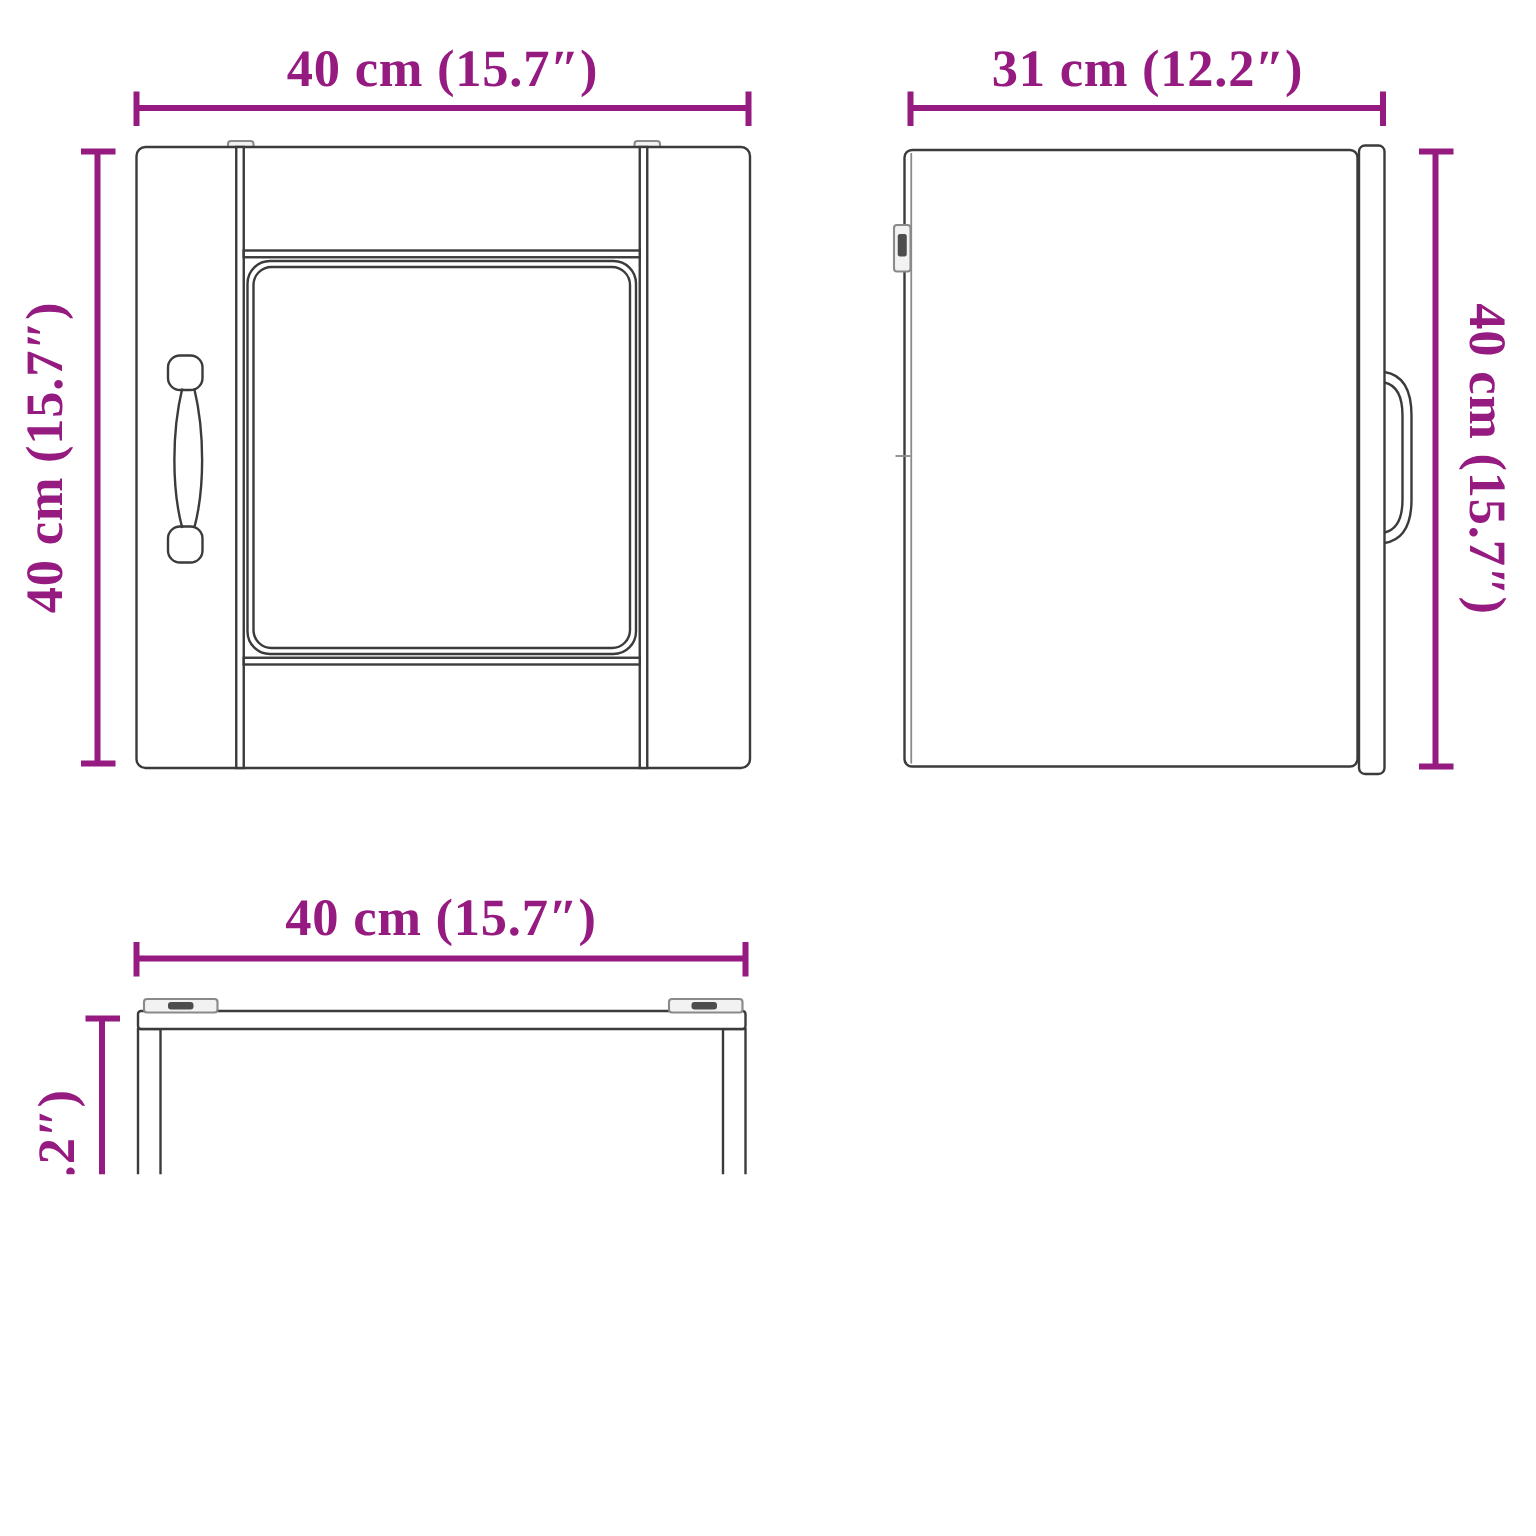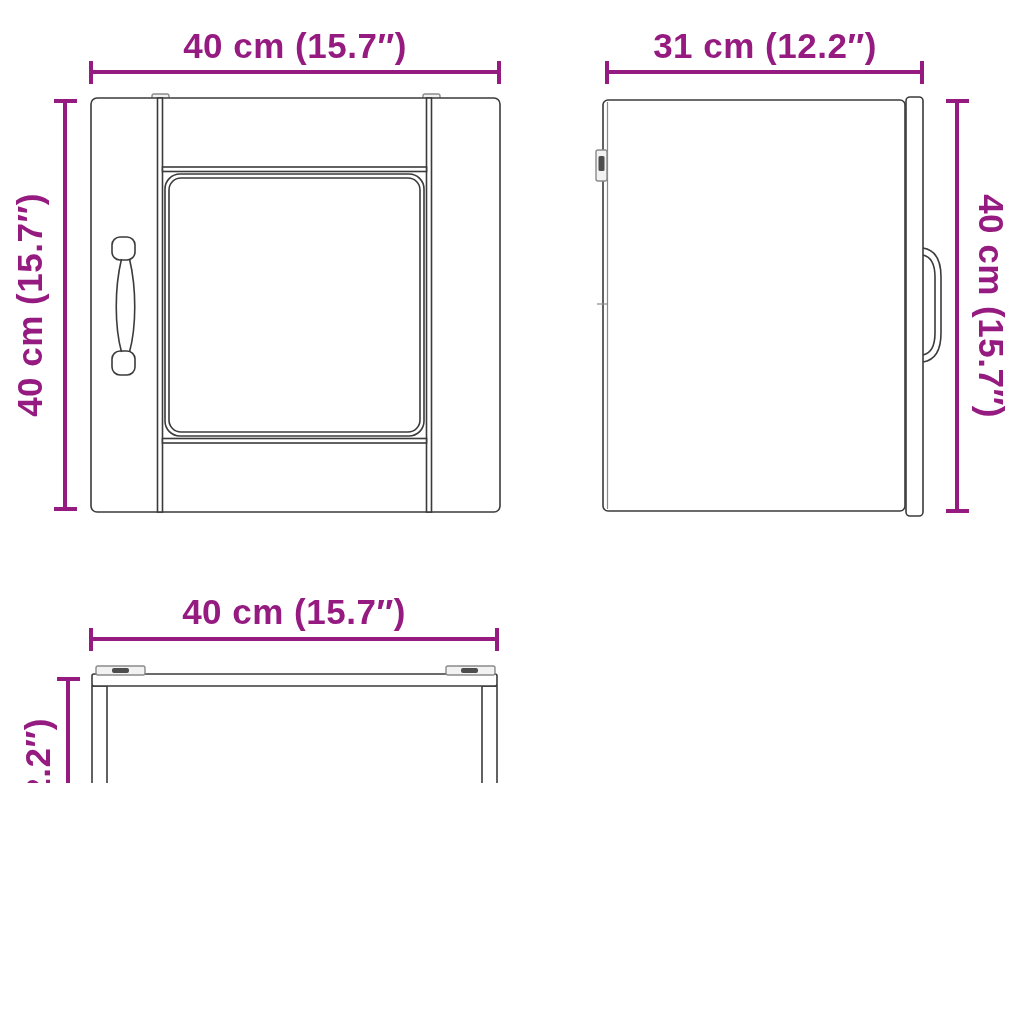--- a/index.html
+++ b/index.html
@@ -2,21 +2,21 @@
 <html style="--dimension: #951b81; --outline: #3b3b3b; --detail-gray: #8a8a8a; --detail-dark: #4d4d4d; --background: #ffffff;"><head>
 <meta charset="utf-8">
 <style>
   html, body { margin: 0; padding: 0; background: #ffffff; }
   #stage {
     position: relative;
     width: 1024px;
     height: 783px;
     background: var(--background, #ffffff);
     overflow: hidden;
-    font-family: Liberation Sans, sans-serif;
+    font-family: Liberation Serif, serif;
   }
   #lineart { position: absolute; left: 0; top: 0; }
 
   .dim-label {
     position: absolute;
     color: var(--dimension, #951b81);
     font-size: 35px;
     font-weight: 700;
     text-align: center;
     line-height: 40px;

